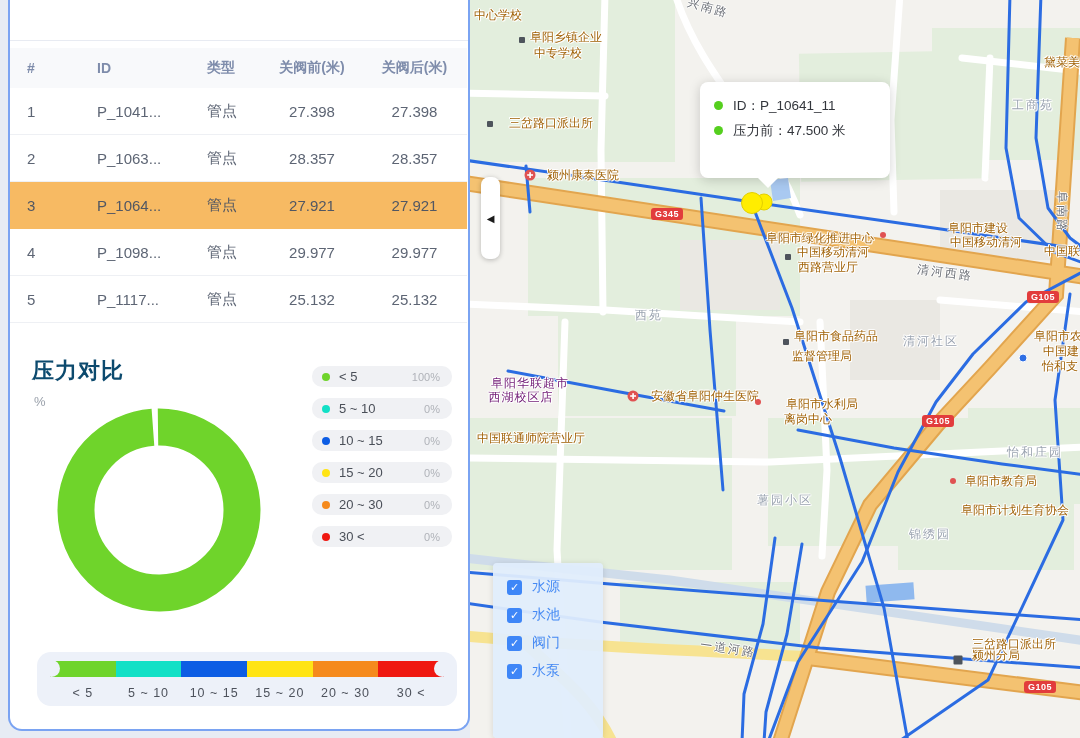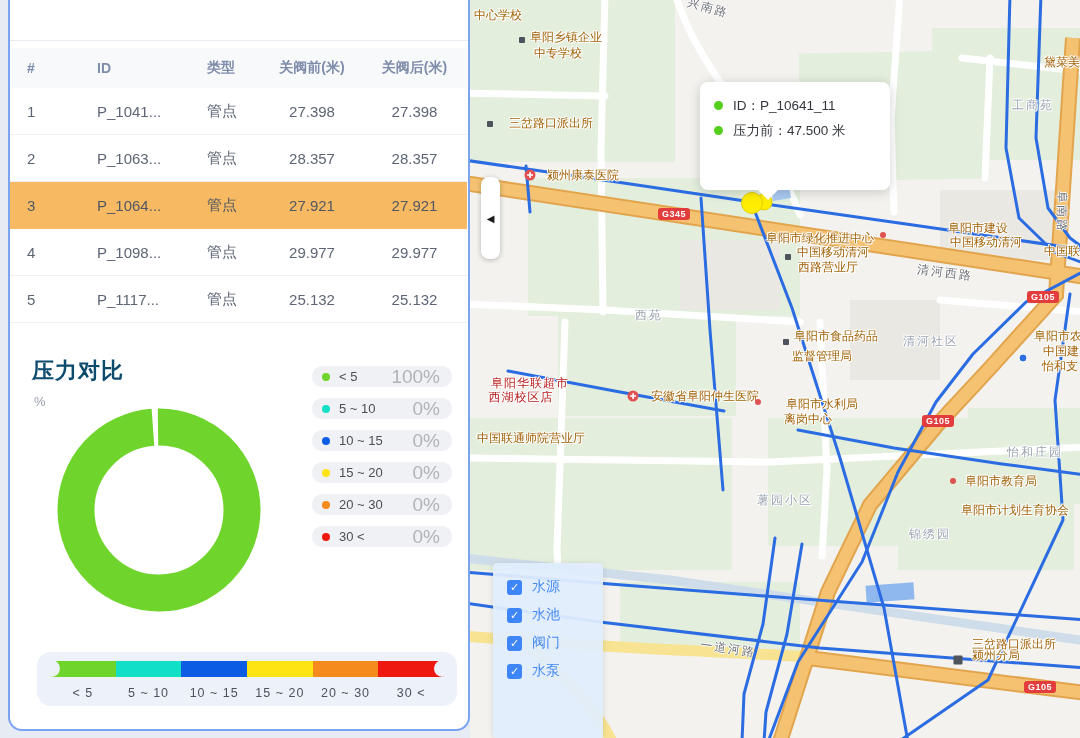--- a/index.html
+++ b/index.html
@@ -21,21 +21,21 @@
   .row-selected { background:#f7ba63; border-bottom:none; color:#515763; }
 
   .chart-title { position:absolute; left:22px; top:356px; font-size:22px; font-weight:bold; color:#0c4a6e; letter-spacing:1px; }
   .chart-unit  { position:absolute; left:24px; top:394px; font-size:13px; color:#9aa1ab; }
   .donut-wrap  { position:absolute; left:44px; top:405px; width:210px; height:210px; }
 
   .legend-pills { position:absolute; left:302px; top:366px; width:140px; display:flex; flex-direction:column; gap:11px; }
   .pill { height:21px; background:#f0f1f4; border-radius:10px; display:flex; align-items:center; padding:0 12px 0 10px; }
   .pill .dot { width:8px; height:8px; border-radius:50%; margin-right:9px; flex:none; }
   .pill .lbl { font-size:13px; color:#4a4f58; flex:1; }
-  .pill .val { font-size:19px; color:#b0b3b9; }
+  .pill .val { font-size:11px; color:#b0b3b9; }
   .pill:nth-child(1) .dot{background:#6fd42b} .pill:nth-child(2) .dot{background:#12e0c6}
   .pill:nth-child(3) .dot{background:#0d5de4} .pill:nth-child(4) .dot{background:#ffe414}
   .pill:nth-child(5) .dot{background:#f58a1d} .pill:nth-child(6) .dot{background:#ef1811}
 
   .scale-card { position:absolute; left:27px; top:652px; width:420px; height:54px; background:#edf1f9; border-radius:14px; }
   .scale-bar  { position:absolute; left:13px; right:13px; top:9px; height:16px; display:flex; }
   .scale-bar .seg { flex:1; }
   .seg:nth-child(1){background:#6fd42b} .seg:nth-child(2){background:#12e0c6} .seg:nth-child(3){background:#0d5de4}
   .seg:nth-child(4){background:#ffe414} .seg:nth-child(5){background:#f58a1d} .seg:nth-child(6){background:#ef1811}
   .scale-notch { position:absolute; top:8px; width:17px; height:17px; border-radius:50%; background:#edf1f9; z-index:2; }
@@ -43,32 +43,32 @@
   .scale-labels { position:absolute; left:13px; right:13px; bottom:6px; display:flex; }
   .scale-labels span { flex:1; text-align:center; font-size:12.5px; color:#4d525c; letter-spacing:1px; }
 
   
   .map { position:absolute; left:470px; top:0; width:610px; height:738px; background:#f3f2ee; overflow:hidden; }
   .map svg { position:absolute; left:0; top:0; }
 
   .poi { position:absolute; transform:translate(-50%,-50%); white-space:nowrap; font-size:12px; color:#a16207;
          text-shadow:1px 0 #fff,-1px 0 #fff,0 1px #fff,0 -1px #fff,1px 1px #fff,-1px -1px #fff; z-index:5; }
   .poi-district { color:#9aa3b0; letter-spacing:2px; }
-  .poi-light { color:#b91c1c; letter-spacing:1px; }
+  .poi-light { color:#701a75; letter-spacing:1px; }
   .road-label { position:absolute; transform:translate(-50%,-50%); white-space:nowrap; font-size:12px; color:#6d7178;
                 text-shadow:1px 0 #fff,-1px 0 #fff,0 1px #fff,0 -1px #fff; z-index:5; letter-spacing:2px; }
   .badge { position:absolute; transform:translate(-50%,-50%); background:#e23c3c; color:#fff; font-size:9px;
            font-weight:bold; padding:1px 4px; border-radius:3px; z-index:6; letter-spacing:0.5px; }
   .mdot { position:absolute; width:6px; height:6px; border-radius:50%; transform:translate(-50%,-50%); z-index:5; }
   .mdot-red { background:#e05252; } .mdot-dark { background:#4e545c; border-radius:1px; }
   .mdot-blue { background:#2f6fe4; width:9px; height:9px; border:1.5px solid #fff; }
   .hosp { position:absolute; width:11px; height:11px; border-radius:50%; background:#e05252; color:#fff; font-size:8px;
           line-height:11px; text-align:center; transform:translate(-50%,-50%); z-index:5; }
 
-  .tooltip { position:absolute; left:230px; top:82px; width:190px; height:108px; background:#fff; border-radius:8px;
+  .tooltip { position:absolute; left:230px; top:82px; width:190px; height:96px; background:#fff; border-radius:8px;
              box-shadow:0 2px 12px rgba(0,0,0,.18); z-index:20; padding:11px 14px; }
   .tooltip:after { content:""; position:absolute; left:58px; bottom:-10px; border:10px solid transparent;
                    border-top-color:#fff; border-bottom:none; }
   .tt-row { display:flex; align-items:center; height:25px; font-size:13.5px; color:#33363c; }
   .tt-row .dot { width:9px; height:9px; border-radius:50%; background:#55cf1e; margin-right:10px; flex:none; }
 
   .collapse-handle { position:absolute; left:11px; top:177px; width:19px; height:82px; background:#fff; border-radius:8px;
                      box-shadow:0 1px 5px rgba(0,0,0,.25); z-index:15; display:flex; align-items:center; justify-content:center;
                      font-size:10px; color:#1b1b1b; cursor:pointer; }
 
@@ -316,21 +316,21 @@
   <span class="mdot mdot-red" style="left:413px;top:235px"></span>
   <span class="mdot mdot-dark" style="left:318px;top:257px"></span>
   <span class="mdot mdot-dark" style="left:316px;top:342px"></span>
   <span class="mdot mdot-red" style="left:288px;top:402px"></span>
   <span class="mdot mdot-red" style="left:483px;top:481px"></span>
   <span class="mdot mdot-blue" style="left:553px;top:358px"></span>
   <span class="mdot mdot-dark" style="left:488px;top:660px;width:9px;height:9px"></span>
   <span class="mdot mdot-dark" style="left:52px;top:40px"></span>
   <span class="mdot mdot-dark" style="left:20px;top:124px"></span>
 
-  <div class="badge" style="left:204px;top:214px">G345</div>
+  <div class="badge" style="left:197px;top:214px">G345</div>
   <div class="badge" style="left:573px;top:297px">G105</div>
   <div class="badge" style="left:468px;top:421px">G105</div>
   <div class="badge" style="left:570px;top:687px">G105</div>
 
   <div class="road-label" style="left:475px;top:273px;transform:translate(-50%,-50%) rotate(7deg)">清河西路</div>
   <div class="road-label" style="left:258px;top:649px;transform:translate(-50%,-50%) rotate(8deg)">一道河路</div>
   <div class="road-label" style="left:591px;top:212px;transform:translate(-50%,-50%) rotate(90deg)">阜南路</div>
   <div class="road-label" style="left:238px;top:8px;transform:translate(-50%,-50%) rotate(16deg)">兴南路</div>
 
   <div class="tooltip">

